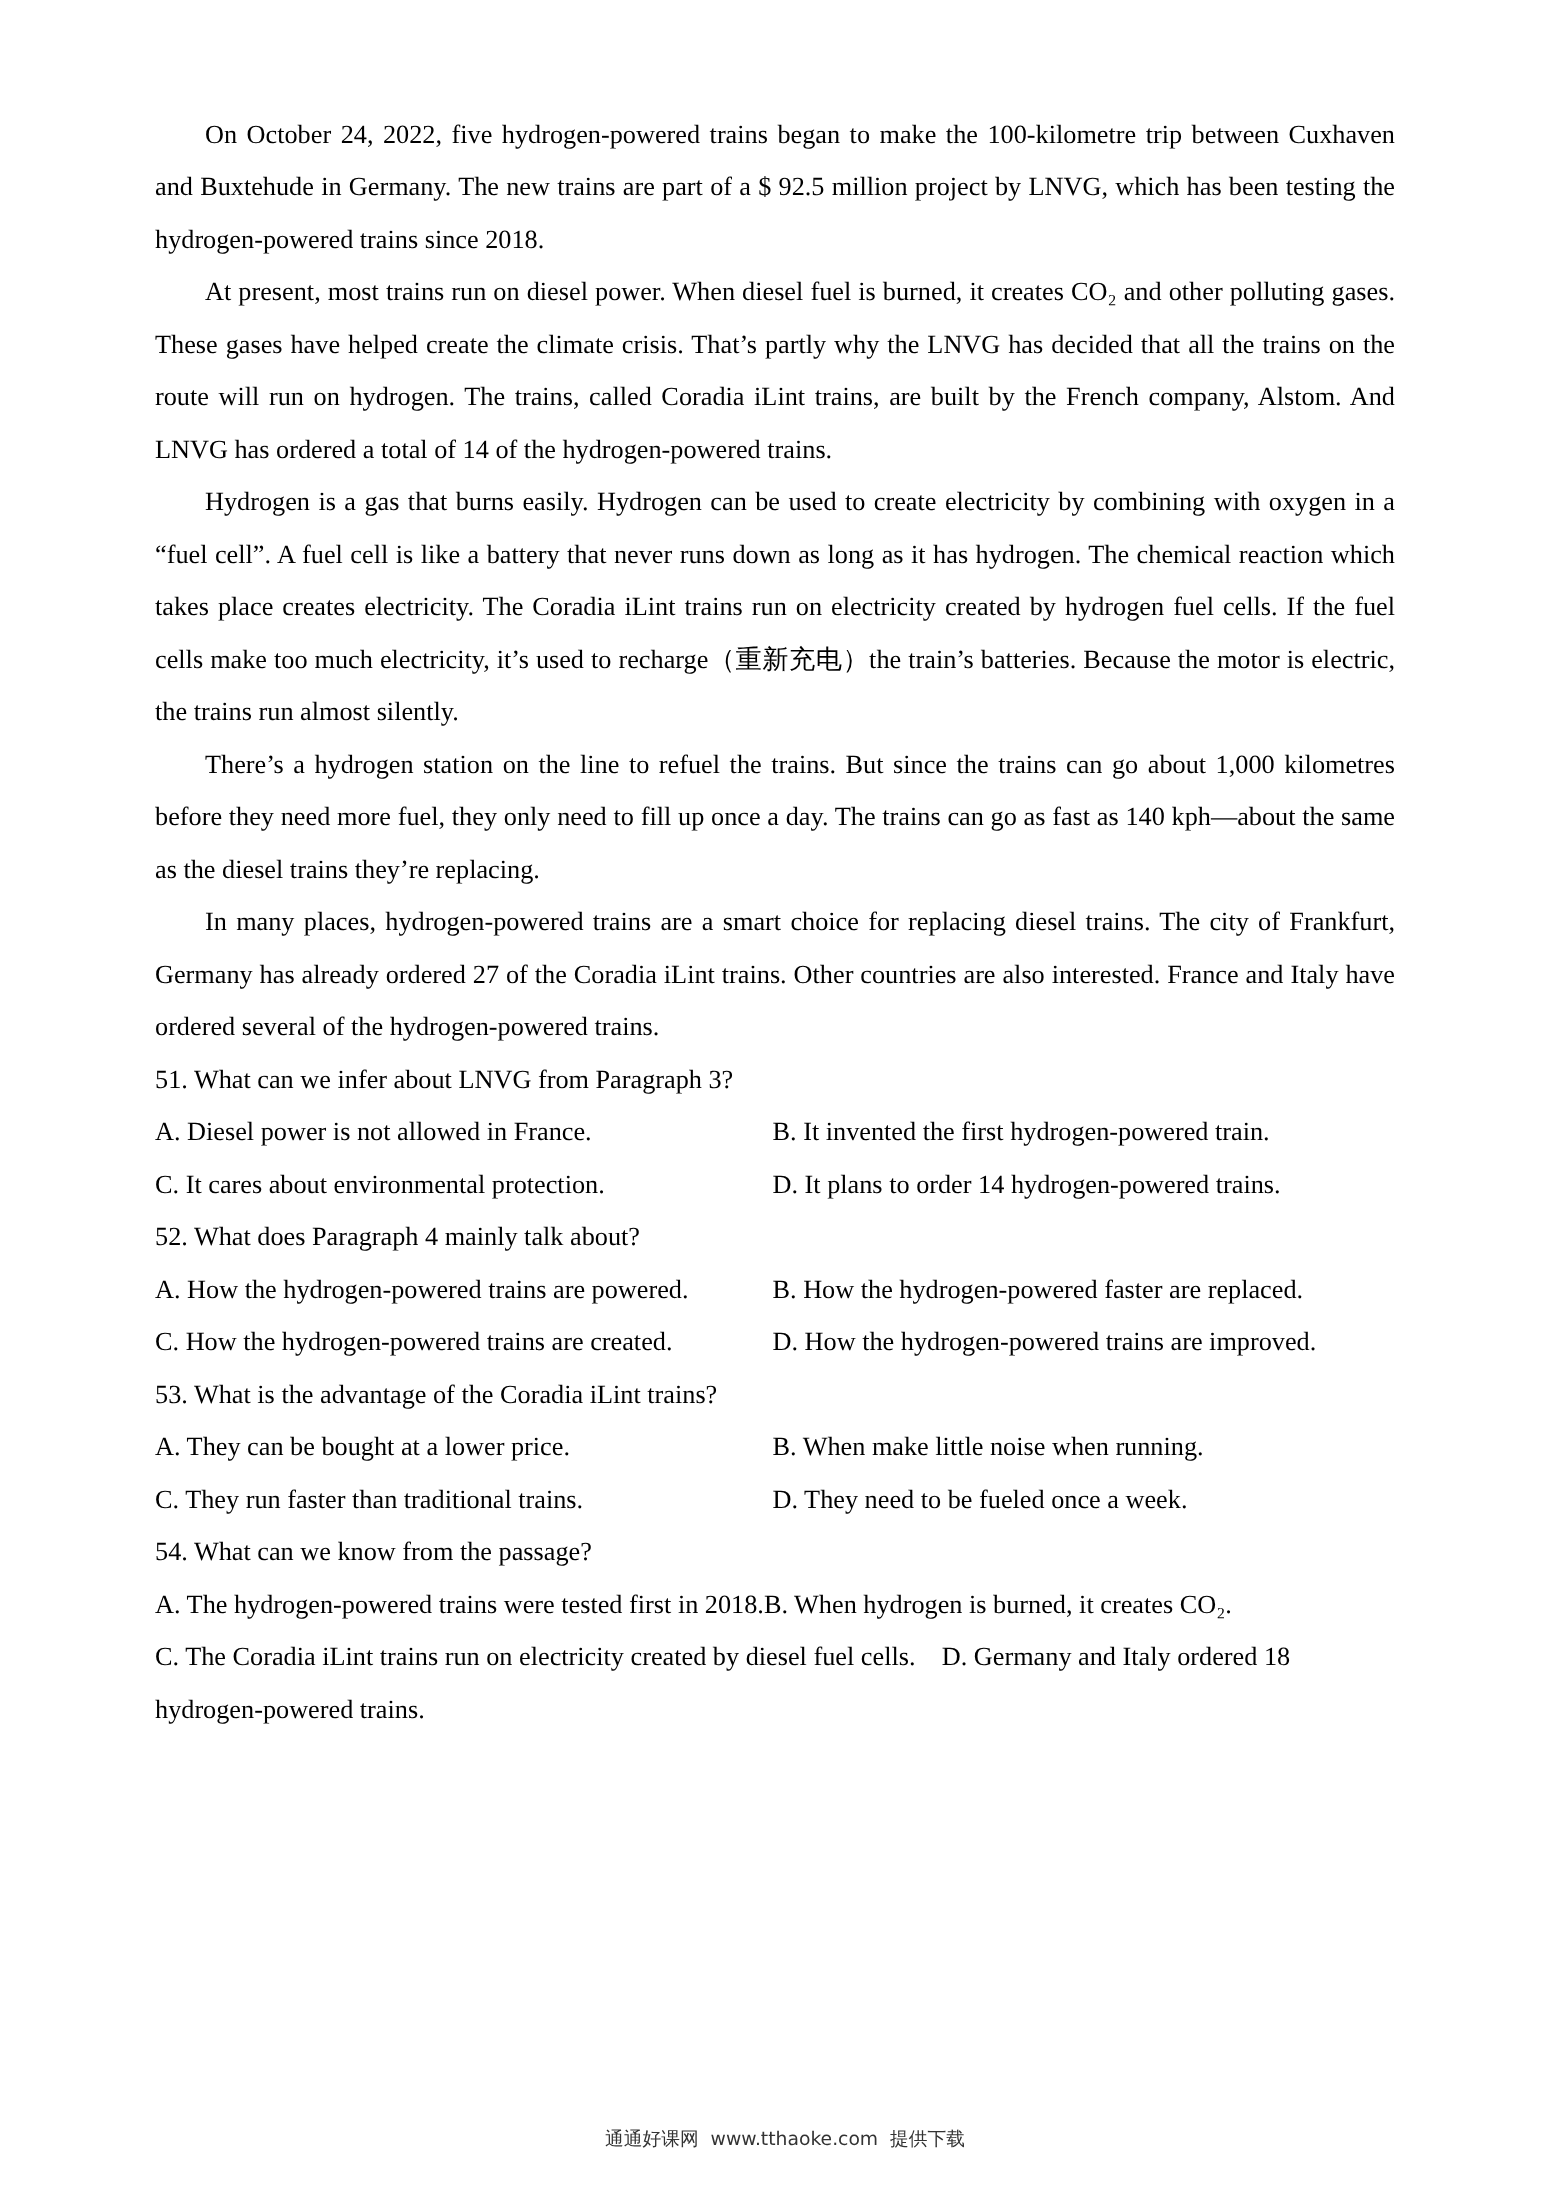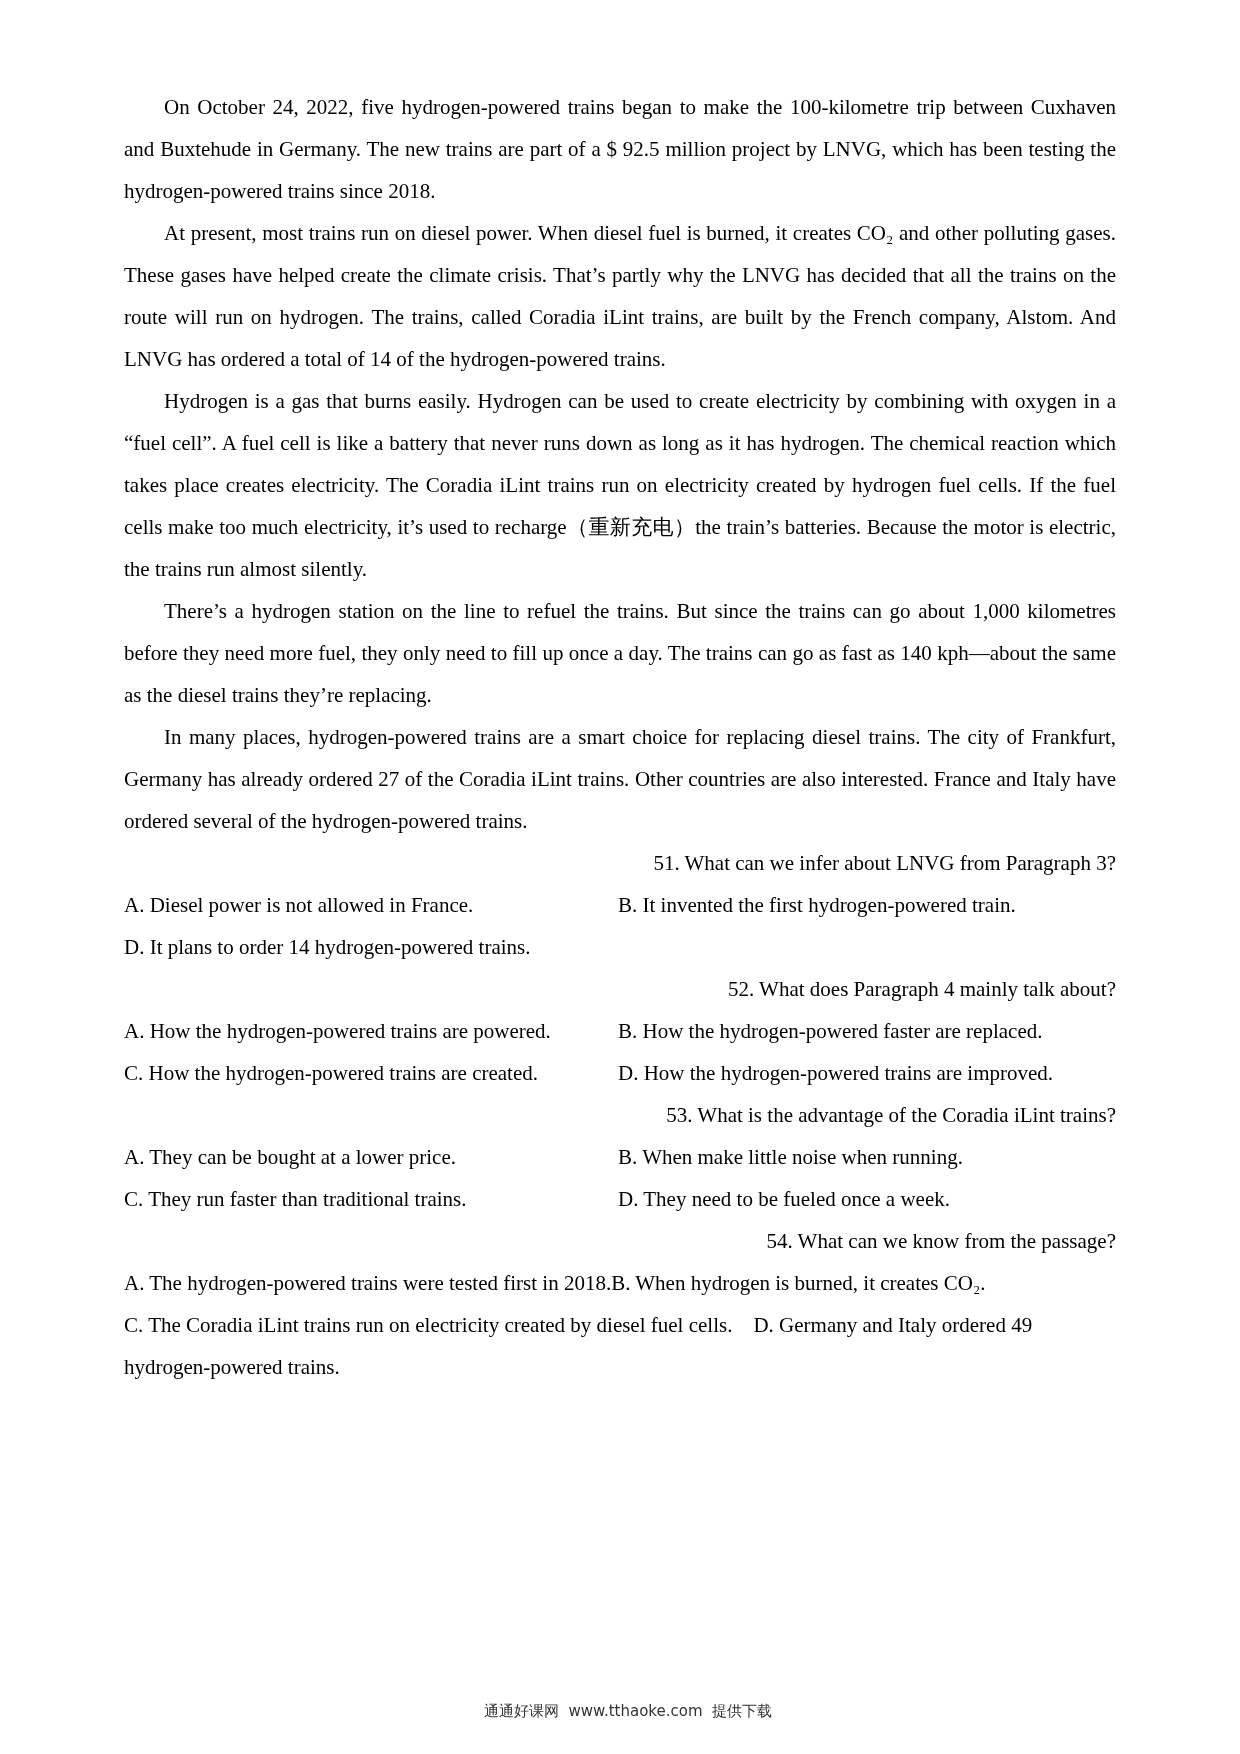--- a/index.html
+++ b/index.html
@@ -17,21 +17,21 @@
     padding: 86px 100px 0 100px;
     font-size: 21px;
     line-height: 42px;
     overflow: hidden;
   }
   .passage p {
     text-align: justify;
     text-indent: 40px;
   }
   .questions p.stem {
-    text-align: right;
+    text-align: left;
   }
   .opt-row {
     display: grid;
     grid-template-columns: 455px 1fr;
     gap: 39px;
   }
   .opt-row .opt {
     display: block;
     white-space: nowrap;
     overflow: visible;
@@ -67,20 +67,21 @@
   </div>
 
   <div class="questions">
 
     <p class="stem">51. What can we infer about LNVG from Paragraph 3?</p>
     <div class="opt-row">
       <span class="opt">A. Diesel power is not allowed in France.</span>
       <span class="opt">B. It invented the first hydrogen-powered train.</span>
     </div>
     <div class="opt-row">
+      <span class="opt">C. It cares about environmental protection.</span>
       <span class="opt">D. It plans to order 14 hydrogen-powered trains.</span>
     </div>
 
     <p class="stem">52. What does Paragraph 4 mainly talk about?</p>
     <div class="opt-row">
       <span class="opt">A. How the hydrogen-powered trains are powered.</span>
       <span class="opt">B. How the hydrogen-powered faster are replaced.</span>
     </div>
     <div class="opt-row">
       <span class="opt">C. How the hydrogen-powered trains are created.</span>
@@ -92,19 +93,19 @@
       <span class="opt">A. They can be bought at a lower price.</span>
       <span class="opt">B. When make little noise when running.</span>
     </div>
     <div class="opt-row">
       <span class="opt">C. They run faster than traditional trains.</span>
       <span class="opt">D. They need to be fueled once a week.</span>
     </div>
 
     <p class="stem">54. What can we know from the passage?</p>
     <p class="fullline">A. The hydrogen-powered trains were tested first in 2018.B. When hydrogen is burned, it creates CO₂.</p>
-    <p class="fullline">C. The Coradia iLint trains run on electricity created by diesel fuel cells.    D. Germany and Italy ordered 49 hydrogen-powered trains.</p>
+    <p class="fullline">C. The Coradia iLint trains run on electricity created by diesel fuel cells.    D. Germany and Italy ordered 18 hydrogen-powered trains.</p>
 
   </div>
 
   <div class="footer">通通好课网  www.tthaoke.com  提供下载</div>
 
 </div>
 
 </body></html>

